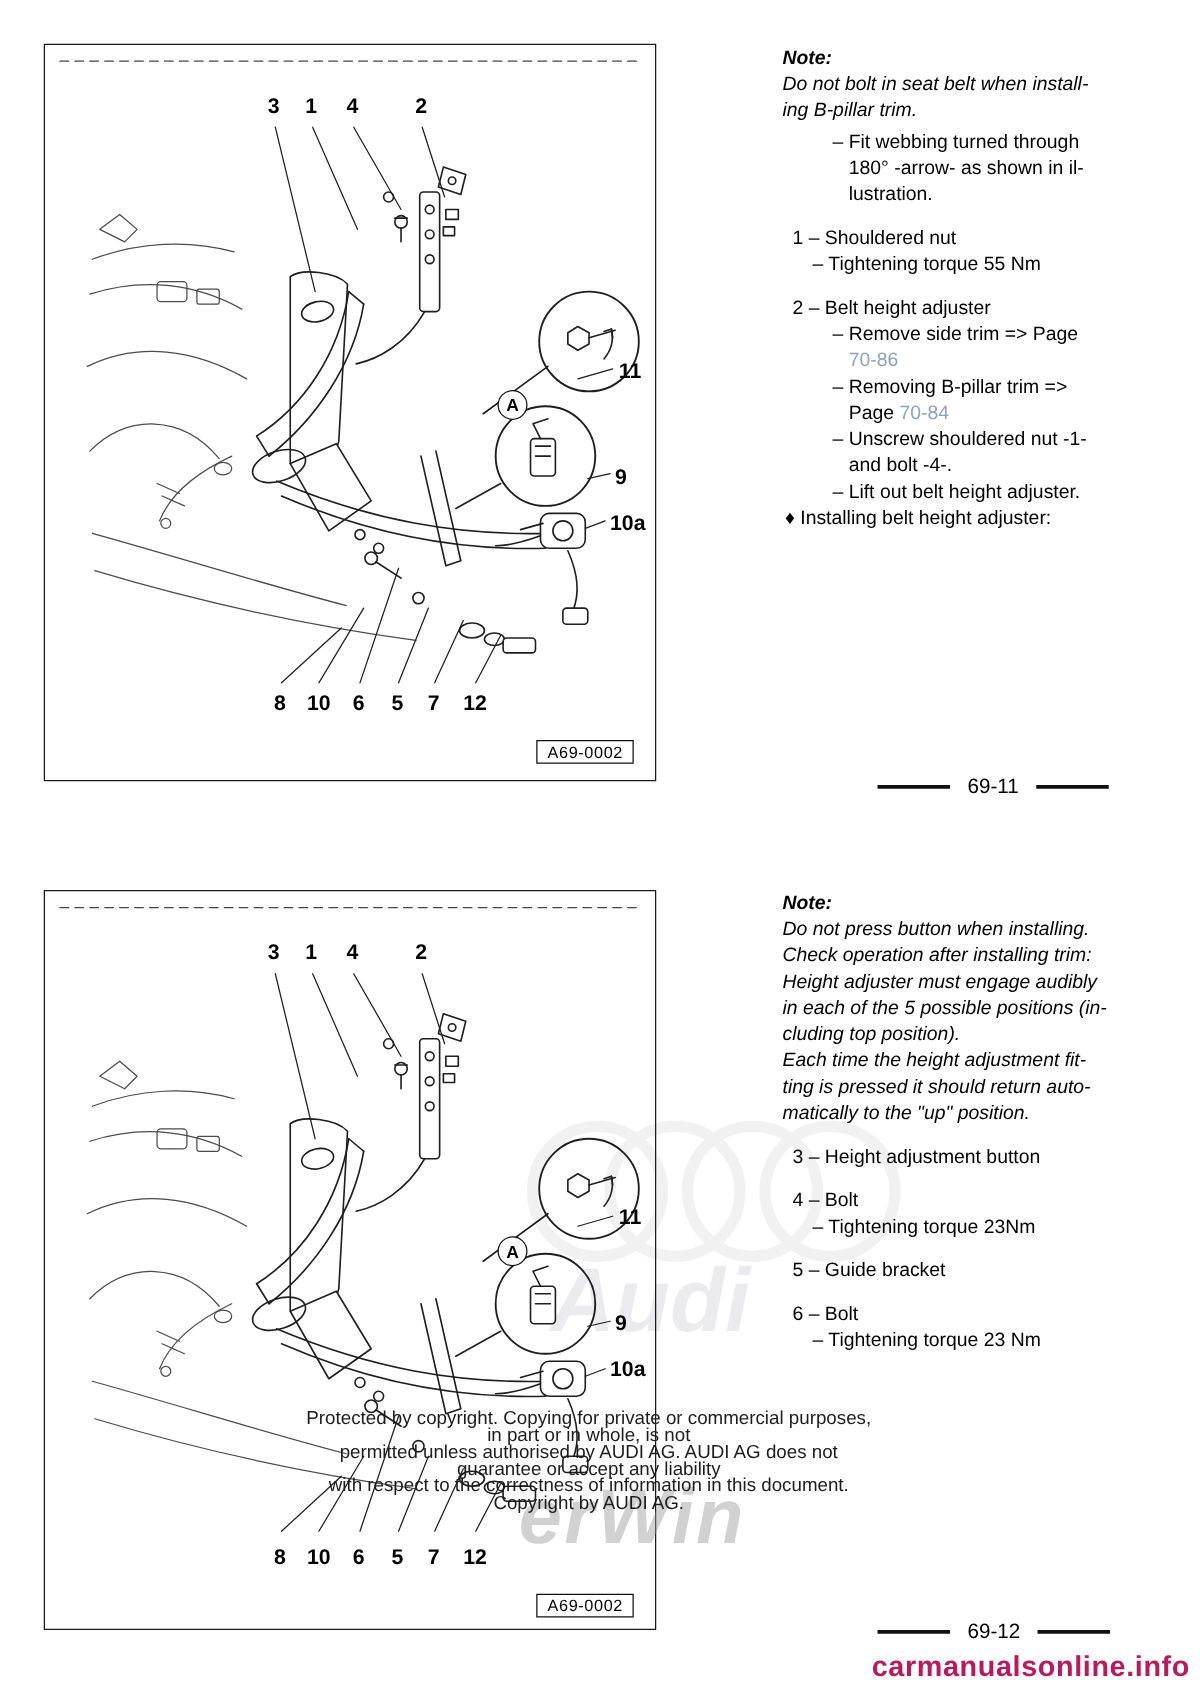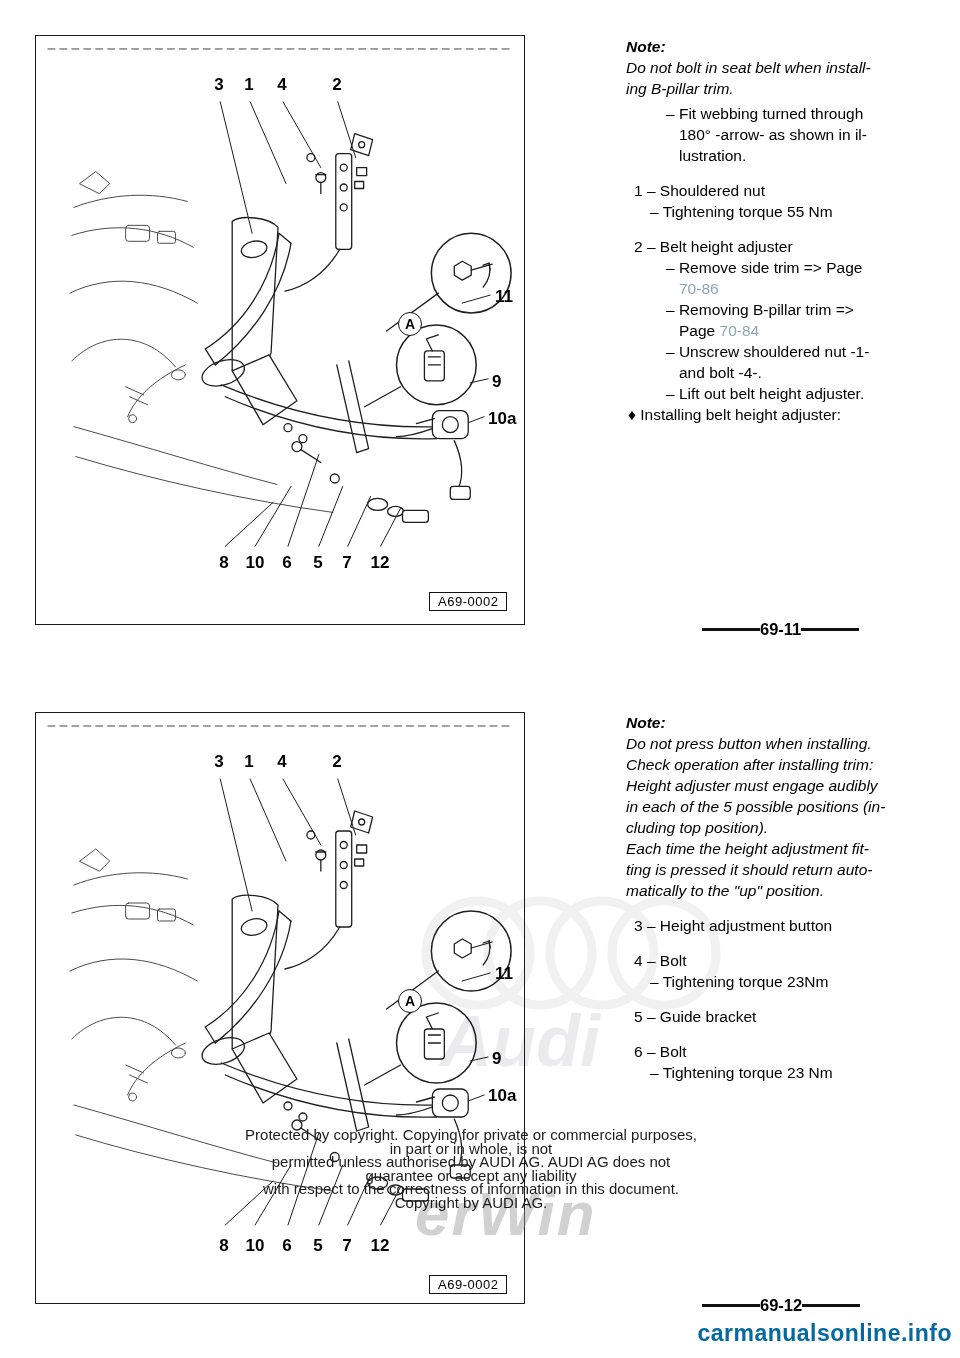--- a/index.html
+++ b/index.html
@@ -18,24 +18,24 @@
   .col.bottom{top:712px}
   .note-label{font-weight:bold;font-style:italic}
   .note-text{font-style:italic;white-space:pre-line;margin-bottom:4px}
   .bullet{margin-left:40px;padding-left:13px;text-indent:-13px;white-space:pre-line;margin-bottom:3px}
   .item{margin-top:14px;font-weight:normal;margin-left:8px}
   .item-sub{margin-left:24px;padding-left:13px;text-indent:-13px;white-space:pre-line}
   .item-sub:empty{display:none}
   .diamond{margin-left:2px}
   .step{margin-left:40px;padding-left:13px;text-indent:-13px;white-space:pre-line}
   .ref-link{color:#8fa3b8}
-  .pagenum{position:absolute;display:flex;align-items:center;font-weight:bold;font-size:16.5px}
+  .pagenum{position:absolute;display:flex;align-items:center;gap:14px;font-weight:normal;font-size:16.5px}
   .pagenum .rule{width:58px;height:2.5px;background:#111;display:inline-block}
   .copyright{position:absolute;left:245px;top:1128px;width:452px;font-size:15px;line-height:13.5px;text-align:center;white-space:pre-line;color:#1c1c1c;z-index:5}
-  .site-mark{position:absolute;right:8px;top:1320px;font-size:23px;color:#0369a1;font-weight:bold;letter-spacing:.5px}
+  .site-mark{position:absolute;right:8px;top:1320px;font-size:23px;color:#be185d;font-weight:bold;letter-spacing:.5px}
   .ghost-rings{position:absolute;left:420px;top:868px;opacity:.07;z-index:2;pointer-events:none}
   .ghost-brand{position:absolute;left:440px;top:1000px;font-size:72px;font-weight:bold;font-style:italic;color:#0f172a;opacity:.08;z-index:2;pointer-events:none}
   .ghost-portal{position:absolute;left:415px;top:1178px;font-size:62px;font-weight:bold;font-style:italic;color:#9a9a9a;opacity:.45;z-index:2;pointer-events:none;letter-spacing:2px}
 </style>
 </head>
 <body>
 
 <svg width="0" height="0" style="position:absolute" aria-hidden="true">
 <defs>
 <g id="belt-art" fill="none" stroke="#1e1e1e" stroke-width="1.3" stroke-linejoin="round" stroke-linecap="round">

